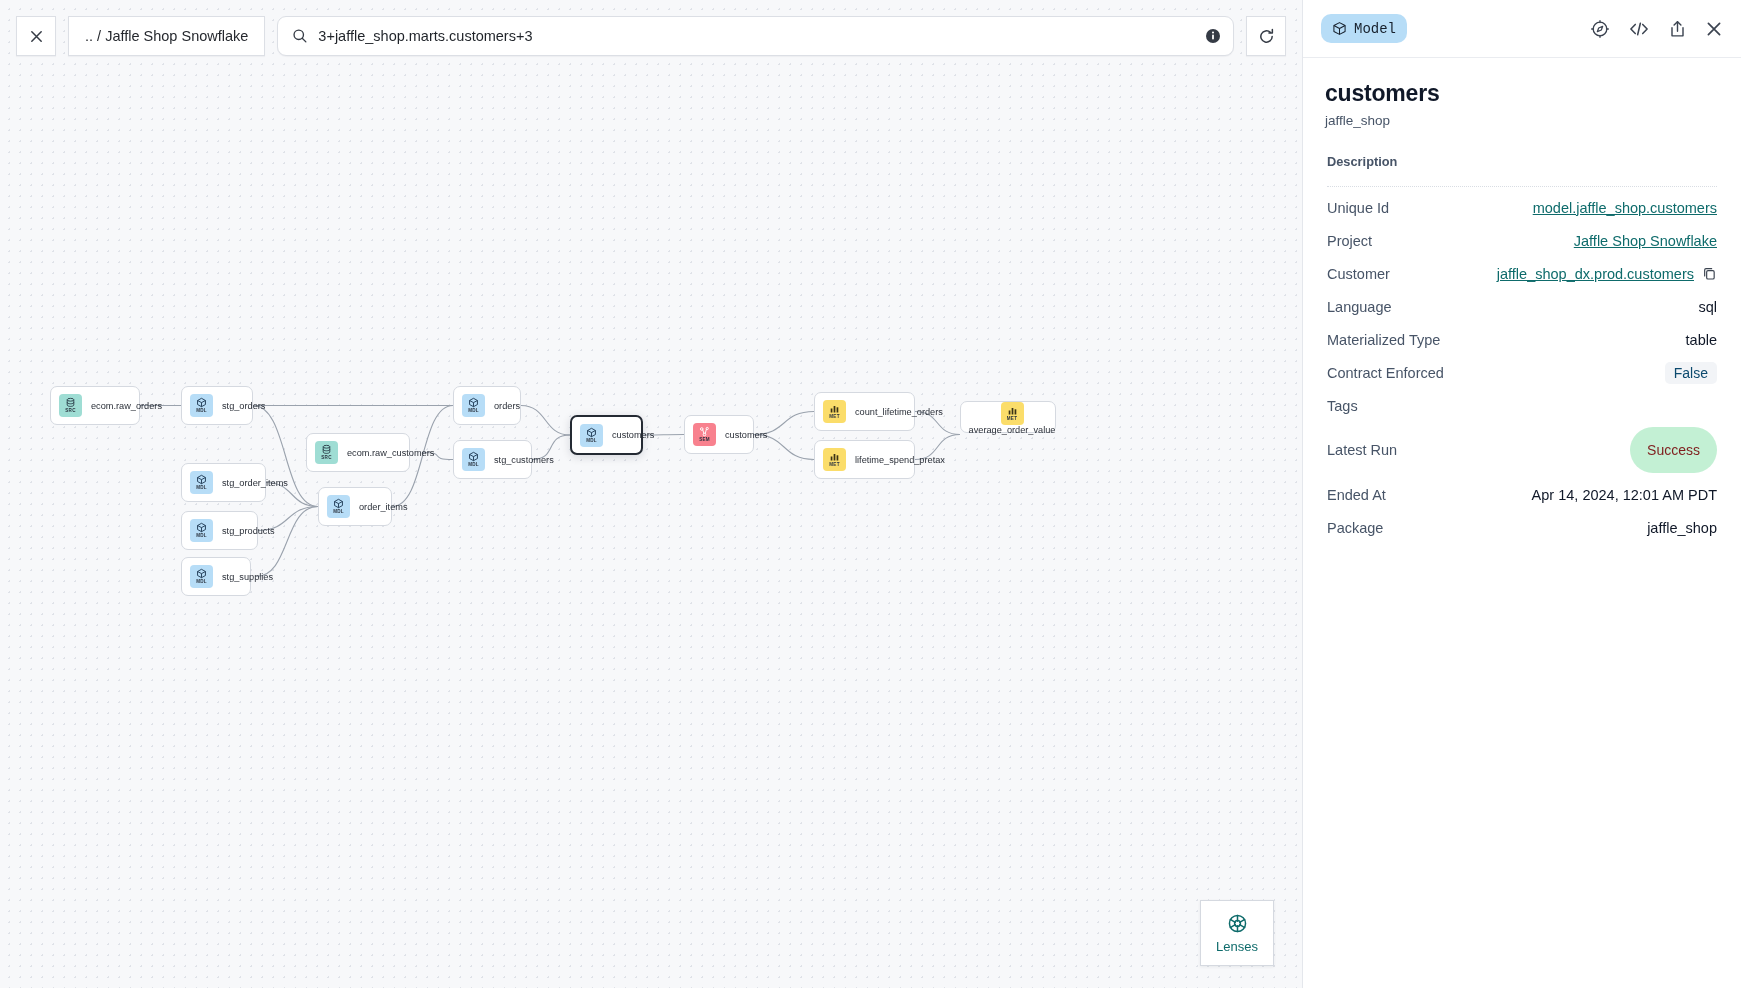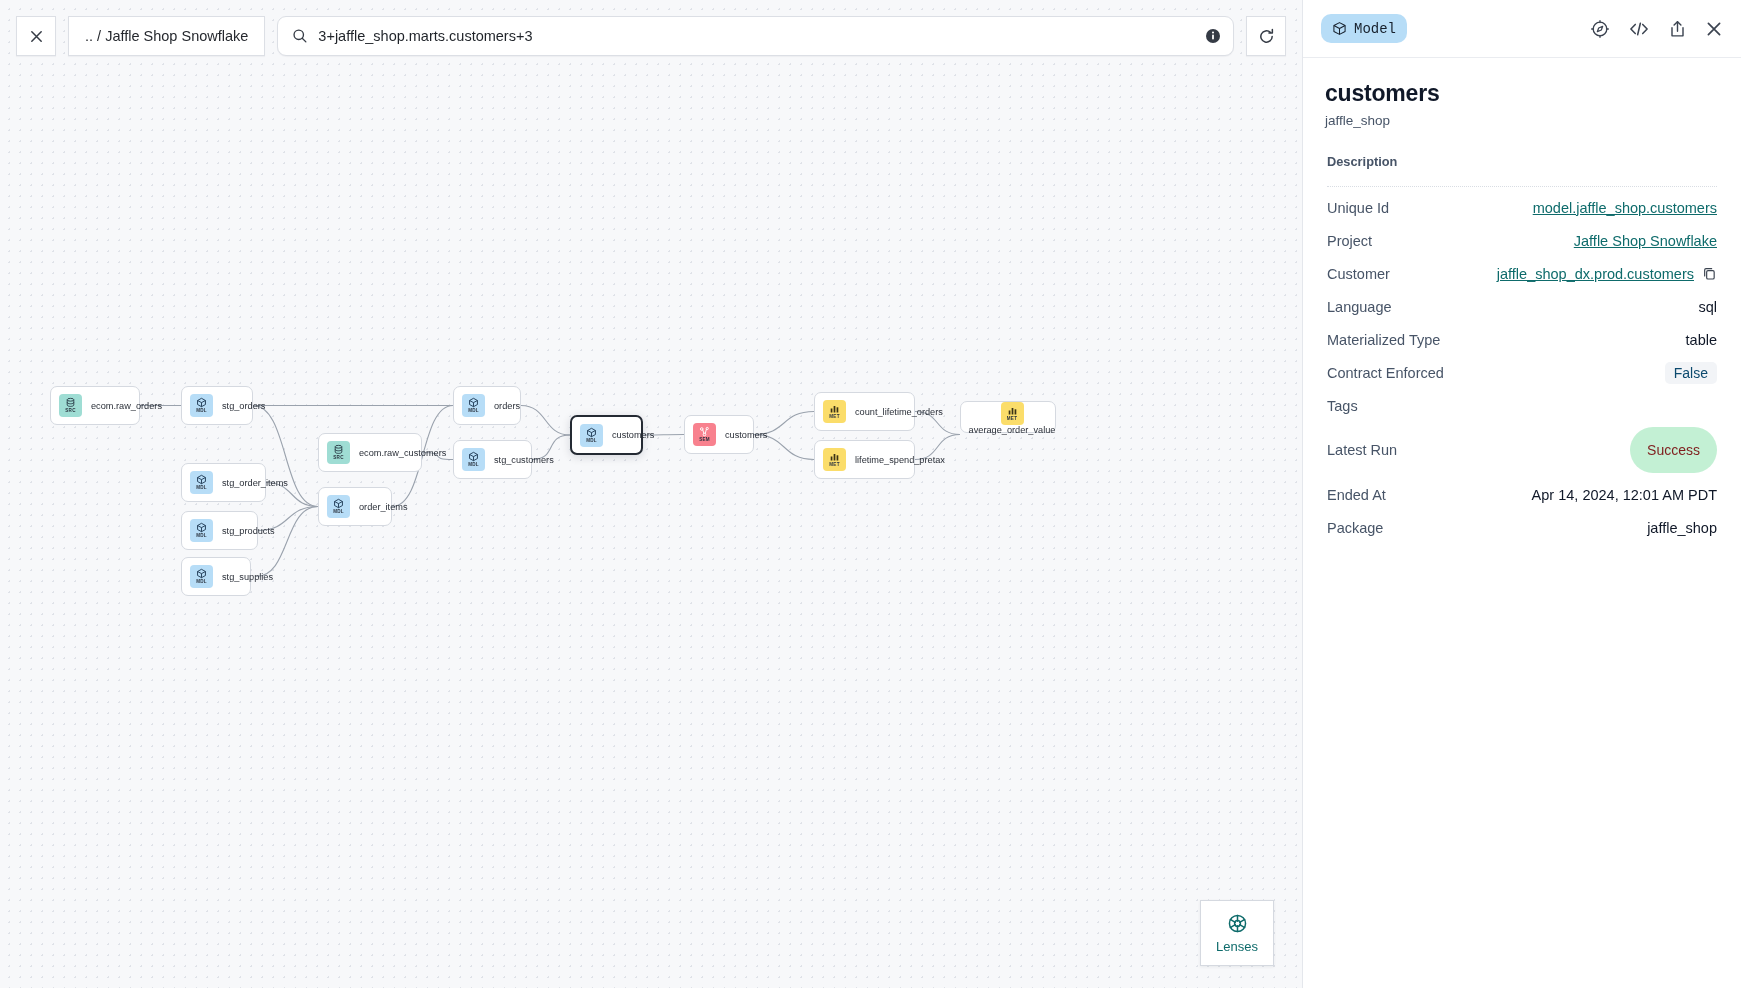--- a/index.html
+++ b/index.html
@@ -264,21 +264,21 @@
         <div class="node" style="left: 181px; top: 557px; width: 70px; height: 39px;">
           <div class="node-badge badge-mdl">
             <svg width="11" height="11" viewBox="0 0 22 22" class="bi">
               <path d="M11 2.6 L18.9 7 L18.9 15 L11 19.4 L3.1 15 L3.1 7 Z" fill="none" stroke="#1b3550" stroke-width="1.8" stroke-linejoin="round"></path>
               <path d="M3.1 7 L11 11.2 L18.9 7 M11 11.2 L11 19.4" fill="none" stroke="#1b3550" stroke-width="1.8" stroke-linejoin="round"></path>
             </svg>
             <span class="bt">MDL</span>
           </div>
           <span class="node-label">stg_supplies</span>
         </div>
-        <div class="node" style="left: 318px; top: 433px; width: 104px; height: 39px;">
+        <div class="node" style="left: 306px; top: 433px; width: 104px; height: 39px;">
           <div class="node-badge badge-src">
             <svg width="11" height="11" viewBox="0 0 22 22" class="bi">
               <ellipse cx="11" cy="5.5" rx="6.6" ry="2.8" fill="none" stroke="#21323f" stroke-width="1.7"></ellipse>
               <path d="M4.4 5.5 L4.4 16 C4.4 17.6 7.4 18.8 11 18.8 C14.6 18.8 17.6 17.6 17.6 16 L17.6 5.5" fill="none" stroke="#21323f" stroke-width="1.7"></path>
               <path d="M4.4 10.8 C4.4 12.4 7.4 13.6 11 13.6 C14.6 13.6 17.6 12.4 17.6 10.8" fill="none" stroke="#21323f" stroke-width="1.7"></path>
             </svg>
             <span class="bt">SRC</span>
           </div>
           <span class="node-label">ecom.raw_customers</span>
         </div>

